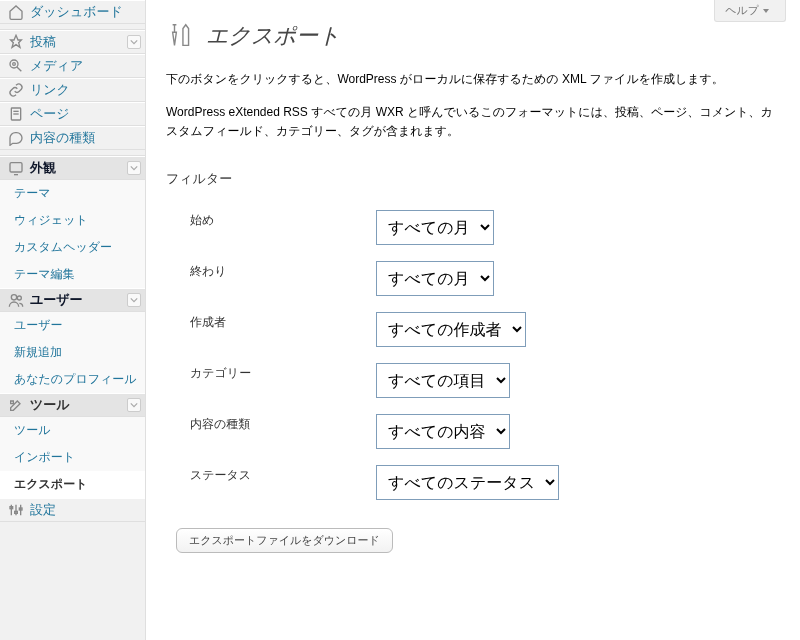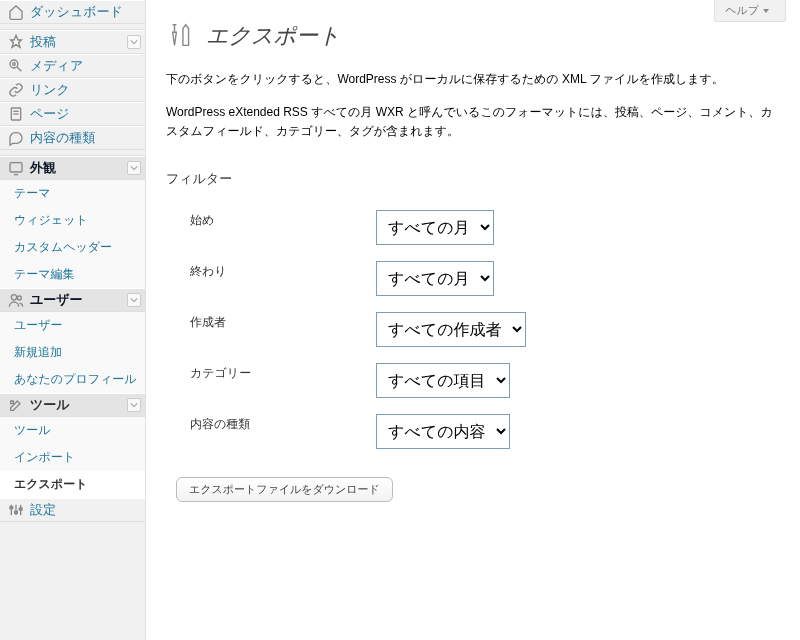--- a/index.html
+++ b/index.html
@@ -222,18 +222,22 @@
         <td><select><option>すべての作成者</option></select></td>
       </tr>
       <tr>
         <th>カテゴリー</th>
         <td><select><option>すべての項目</option></select></td>
       </tr>
       <tr>
         <th>内容の種類</th>
         <td><select><option>すべての内容</option></select></td>
       </tr>
+      <tr>
+        <th>ステータス</th>
+        <td><select><option>すべてのステータス</option></select></td>
+      </tr>
     </tbody>
       </table>
 
     <button class="submit-btn">エクスポートファイルをダウンロード</button>
   </div>
 </div>
 
 </body></html>

